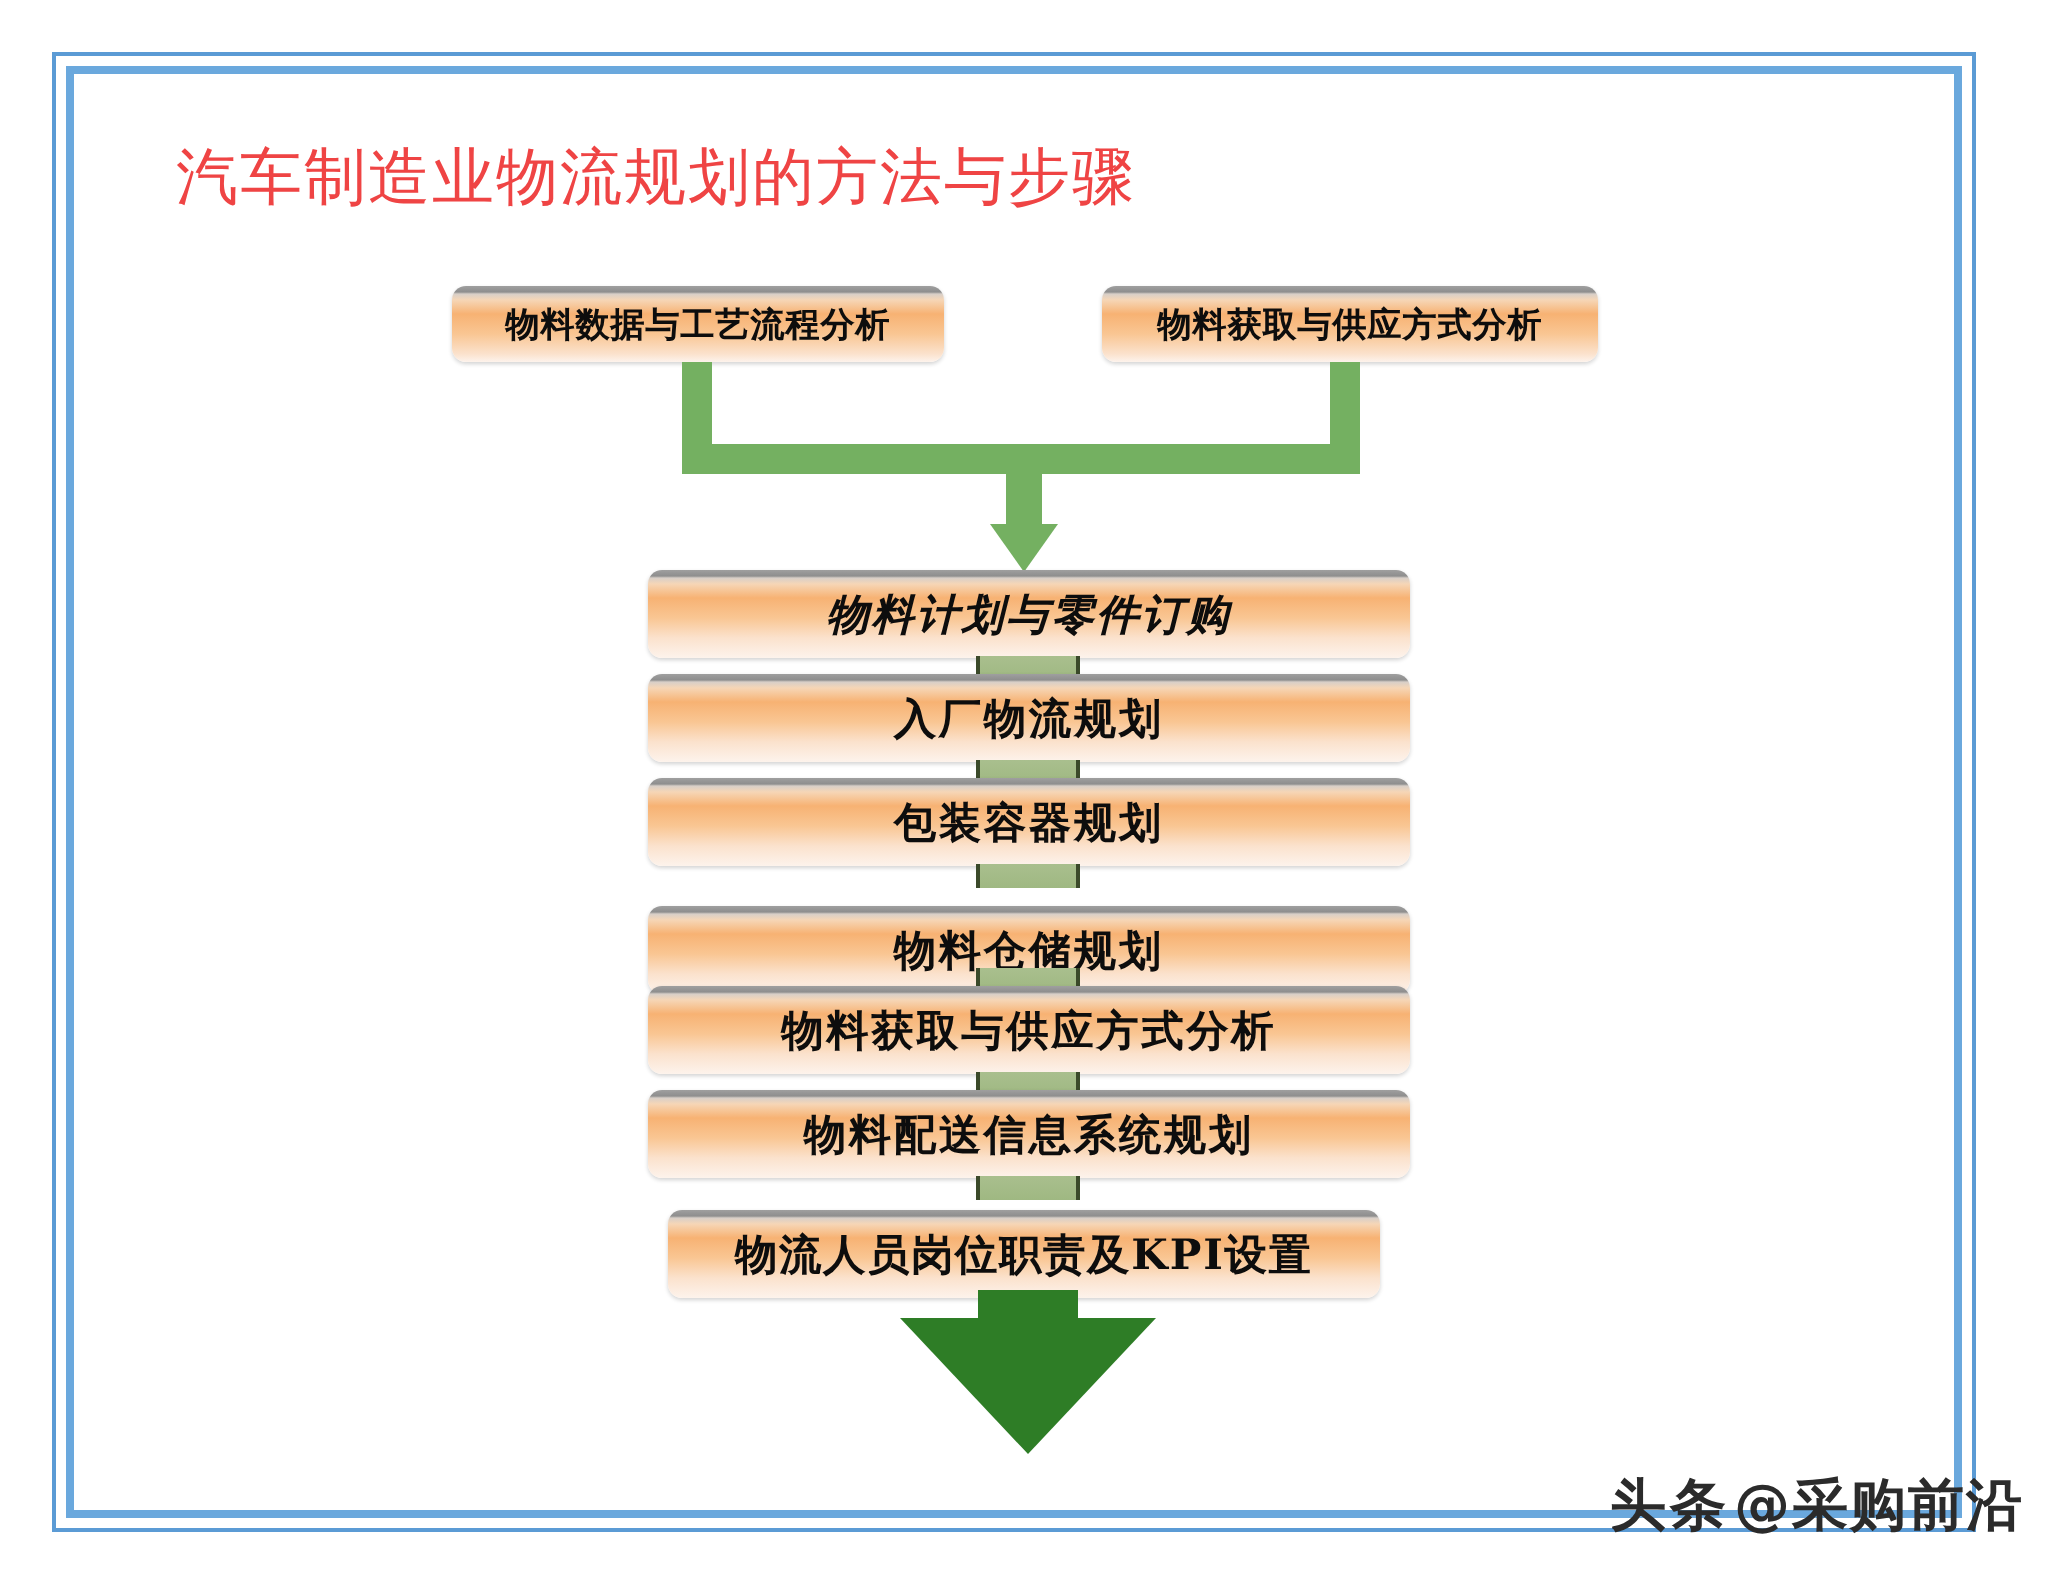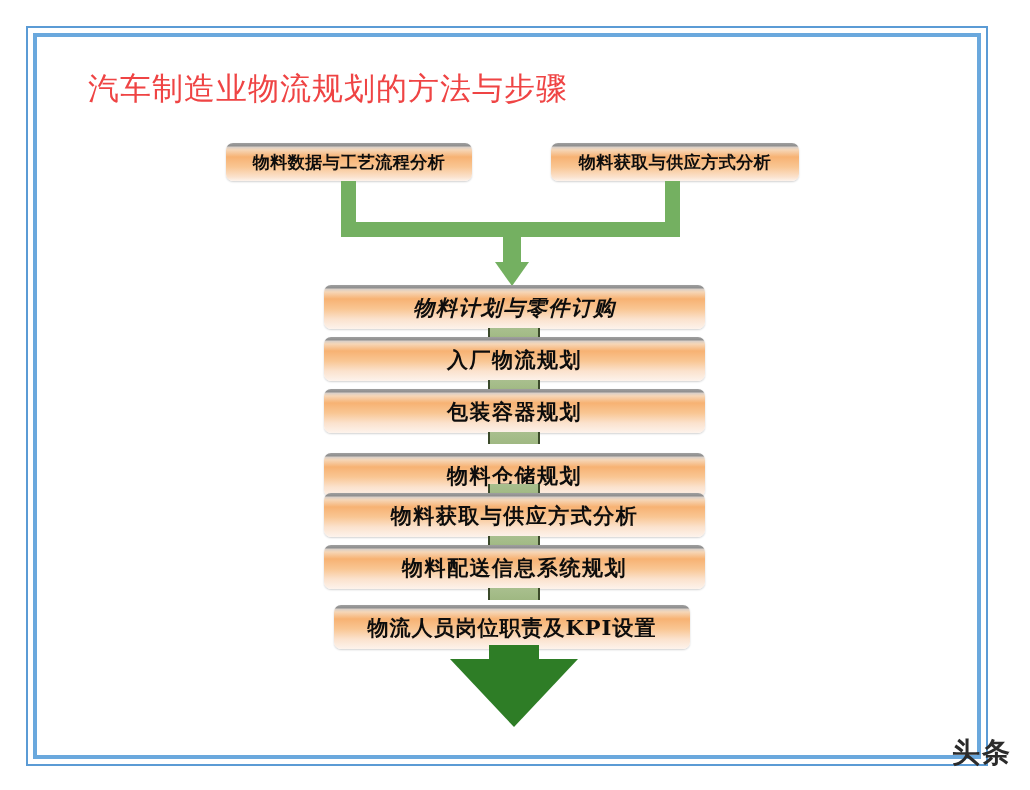--- a/index.html
+++ b/index.html
@@ -244,13 +244,14 @@
 
 <div class="pbox" id="box-final">
   <div class="pbox-label">物流人员岗位职责及KPI设置</div>
 </div>
 
 <div id="final-arrow-stem"></div>
 <div id="final-arrow-head"></div>
 
 <div id="watermark">
   <span class="wm-brand">头条</span>
+  <span class="wm-handle">@采购前沿</span>
 </div>
 
 </body></html>

